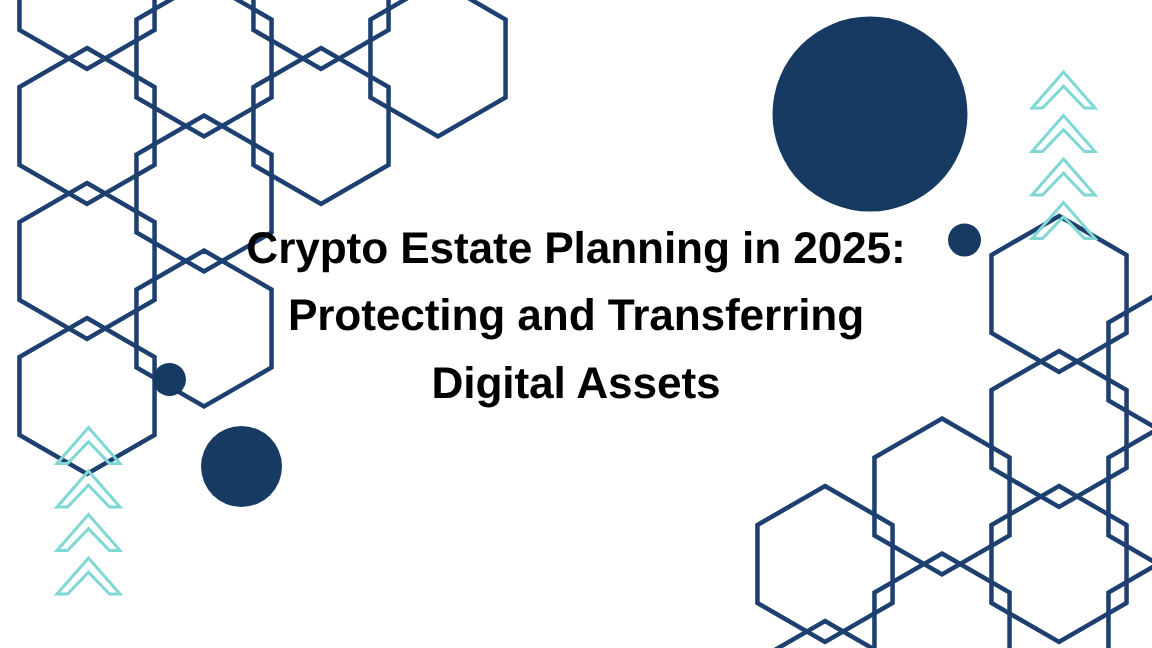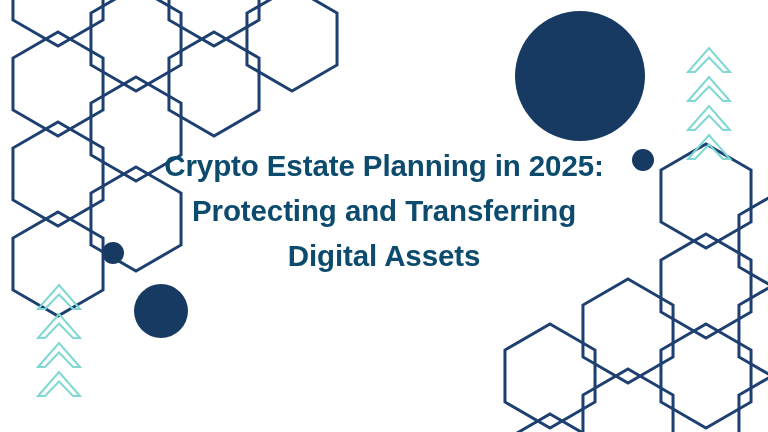--- a/index.html
+++ b/index.html
@@ -31,21 +31,21 @@
     text-align: center;
     z-index: 5;
   }
   #title-text {
     margin: 0;
     font-family: "Liberation Sans", sans-serif;
     font-size: 29.5px;
     font-weight: 700;
     line-height: 45px;
     letter-spacing: -0.1px;
-    color: #0c4a6e;
+    color: #000000;
     white-space: pre-line;
   }
 </style>
 </head>
 <body>
 
 <div id="banner">
 
   <svg id="decor-layer" viewBox="0 0 768 432" xmlns="http://www.w3.org/2000/svg">
     <g id="hex-top-left">

